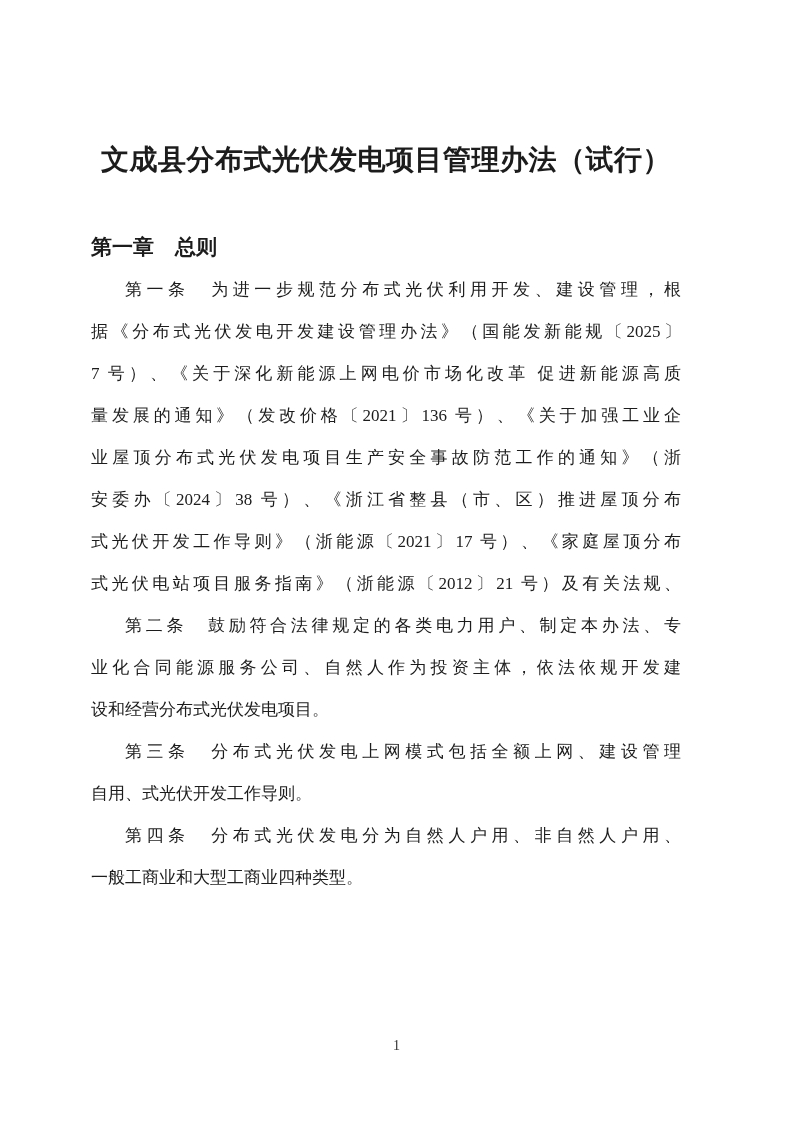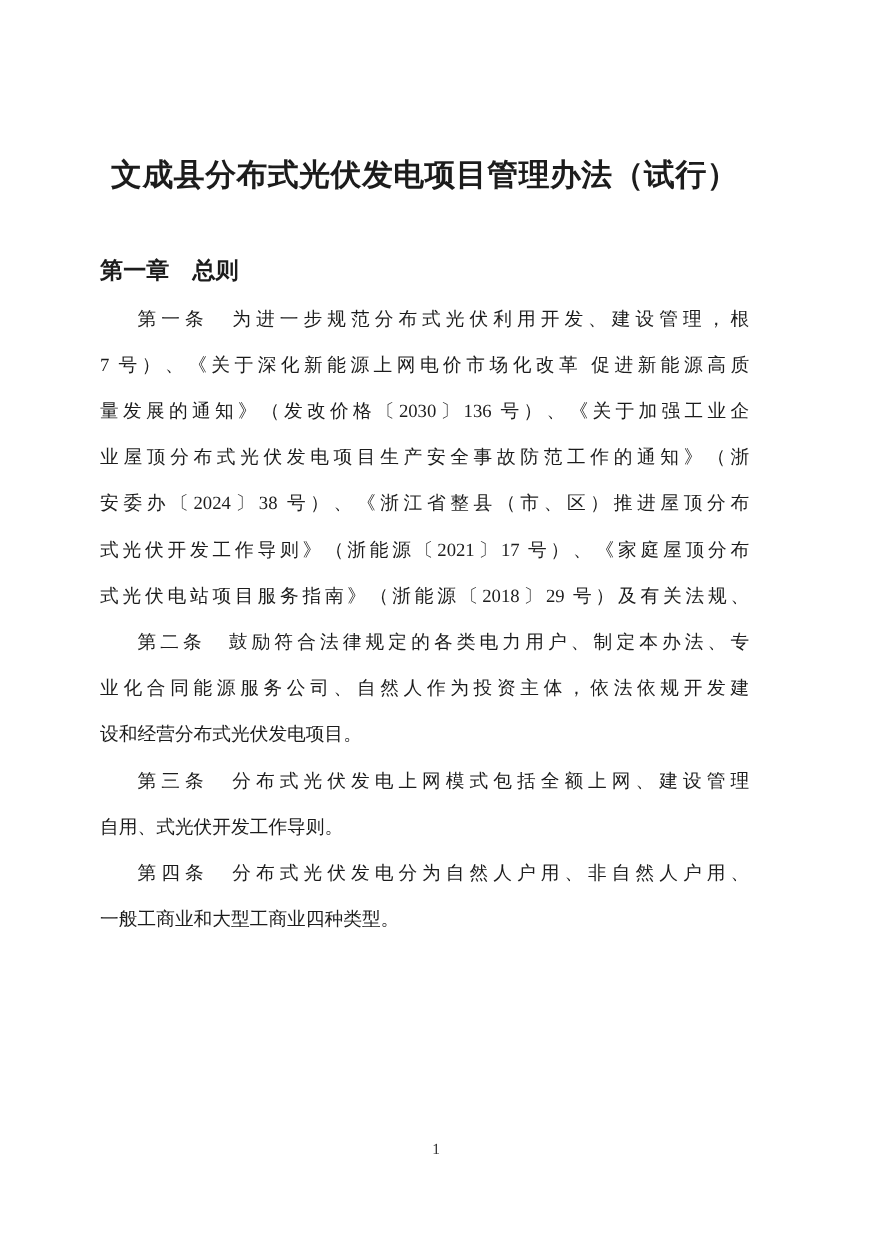--- a/index.html
+++ b/index.html
@@ -56,26 +56,27 @@
 
 <div class="page">
 
   <h1 class="title">文成县分布式光伏发电项目管理办法（试行）</h1>
 
   <h2 class="chapter">第一章　总则</h2>
 
   <div class="body">
 
     <p class="line j first">第一条　为进一步规范分布式光伏利用开发、建设管理，根</p>
+    <p class="line j">据《分布式光伏发电开发建设管理办法》（国能发新能规〔2025〕</p>
     <p class="line j">7 号）、《关于深化新能源上网电价市场化改革 促进新能源高质</p>
-    <p class="line j">量发展的通知》（发改价格〔2030〕136 号）、《关于加强工业企</p>
+    <p class="line j">量发展的通知》（发改价格〔2021〕136 号）、《关于加强工业企</p>
     <p class="line j">业屋顶分布式光伏发电项目生产安全事故防范工作的通知》（浙</p>
     <p class="line j">安委办〔2024〕38 号）、《浙江省整县（市、区）推进屋顶分布</p>
     <p class="line j">式光伏开发工作导则》（浙能源〔2021〕17 号）、《家庭屋顶分布</p>
-    <p class="line j">式光伏电站项目服务指南》（浙能源〔2018〕29 号）及有关法规、</p>
+    <p class="line j">式光伏电站项目服务指南》（浙能源〔2012〕21 号）及有关法规、</p>
 
     <p class="line j first">第二条　鼓励符合法律规定的各类电力用户、制定本办法、专</p>
     <p class="line j">业化合同能源服务公司、自然人作为投资主体，依法依规开发建</p>
     <p class="line">设和经营分布式光伏发电项目。</p>
 
     <p class="line j first">第三条　分布式光伏发电上网模式包括全额上网、建设管理</p>
     <p class="line">自用、式光伏开发工作导则。</p>
 
     <p class="line j first">第四条　分布式光伏发电分为自然人户用、非自然人户用、</p>
     <p class="line">一般工商业和大型工商业四种类型。</p>

